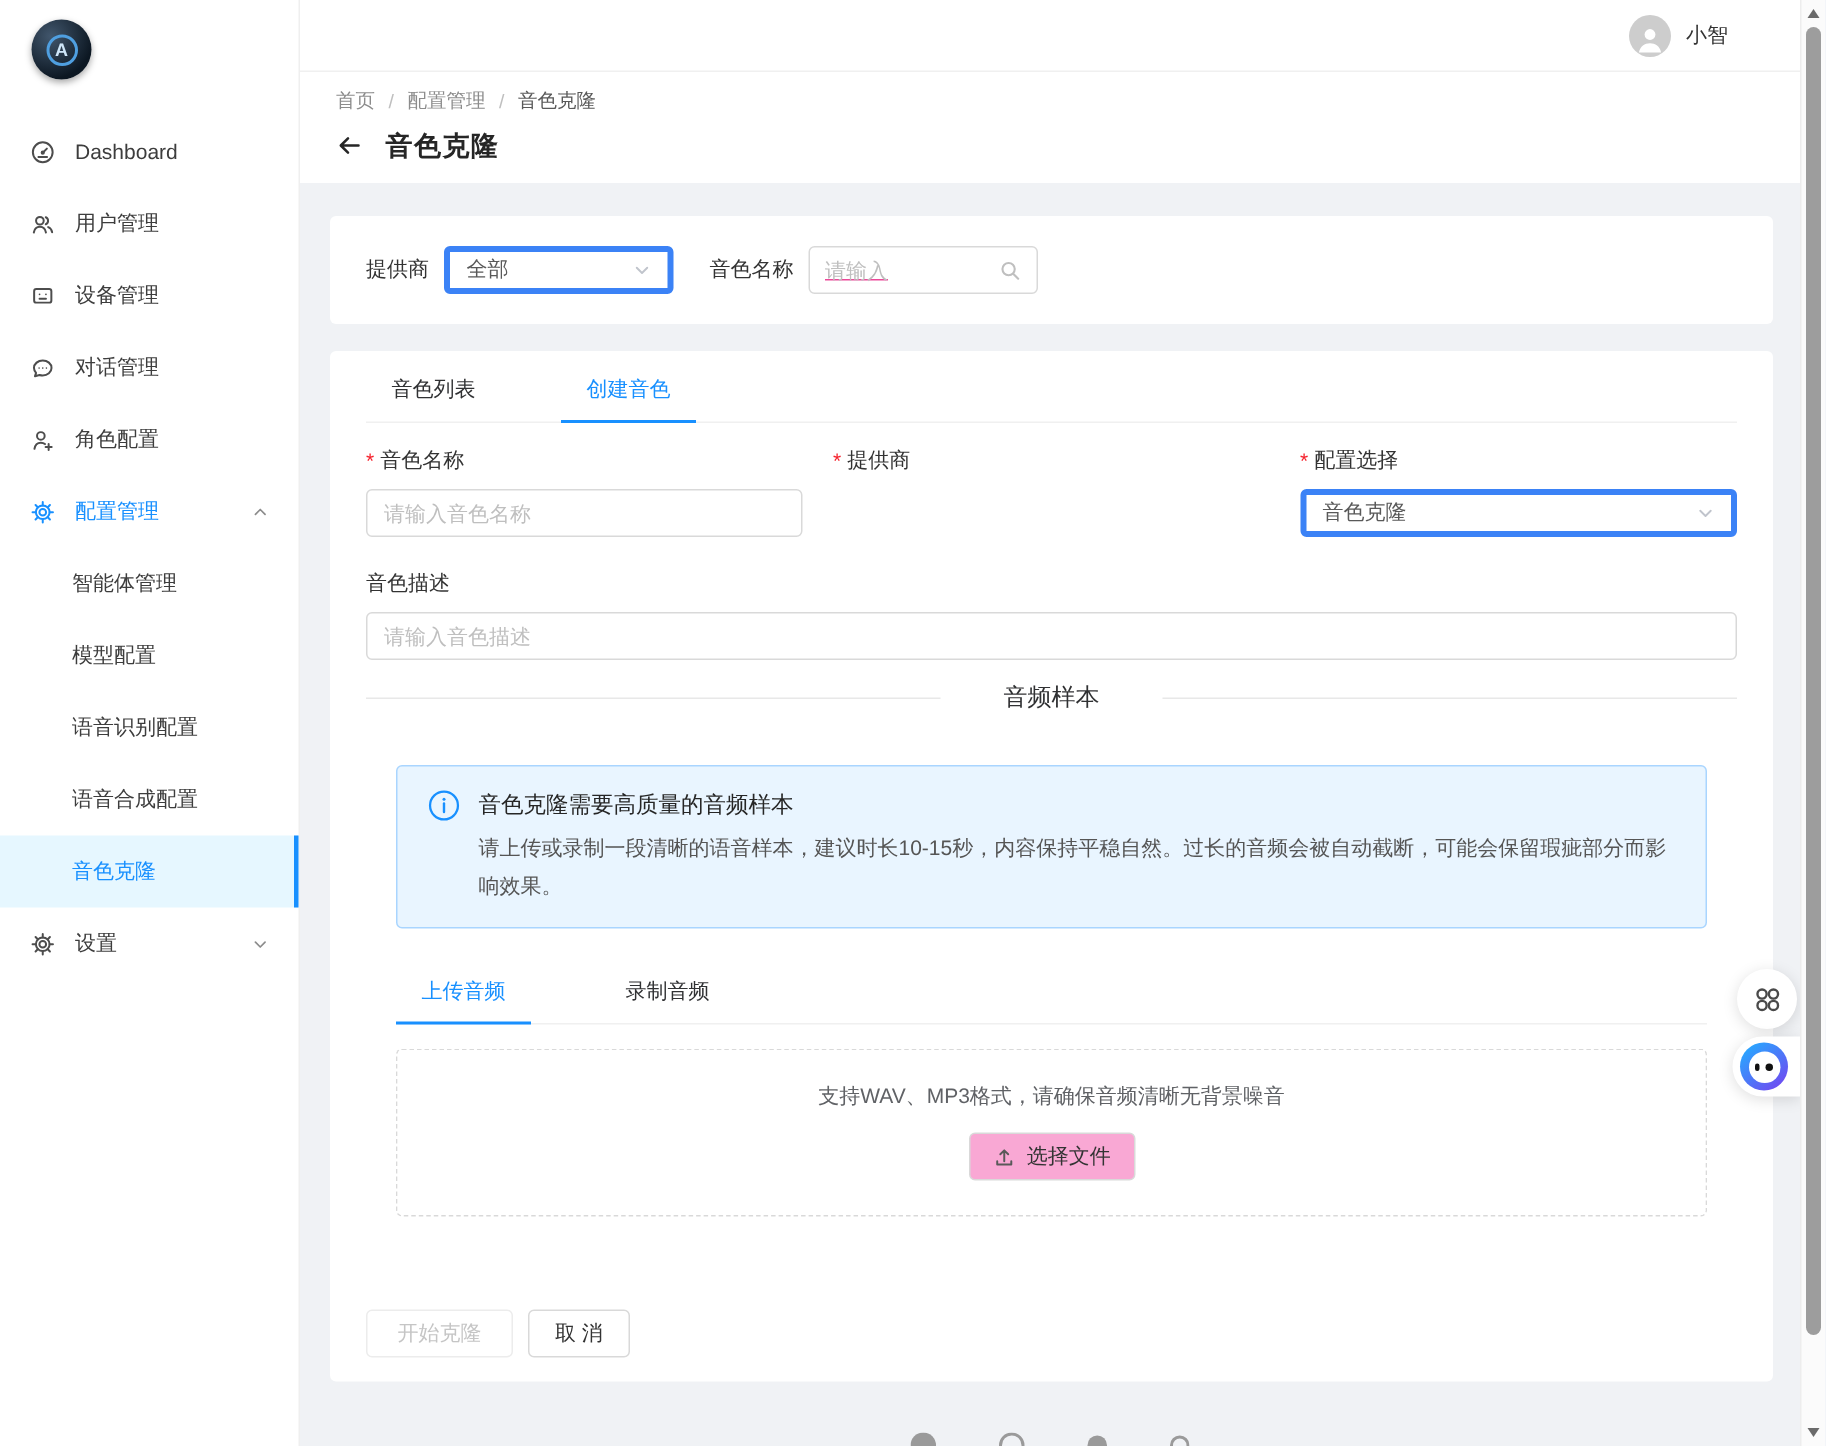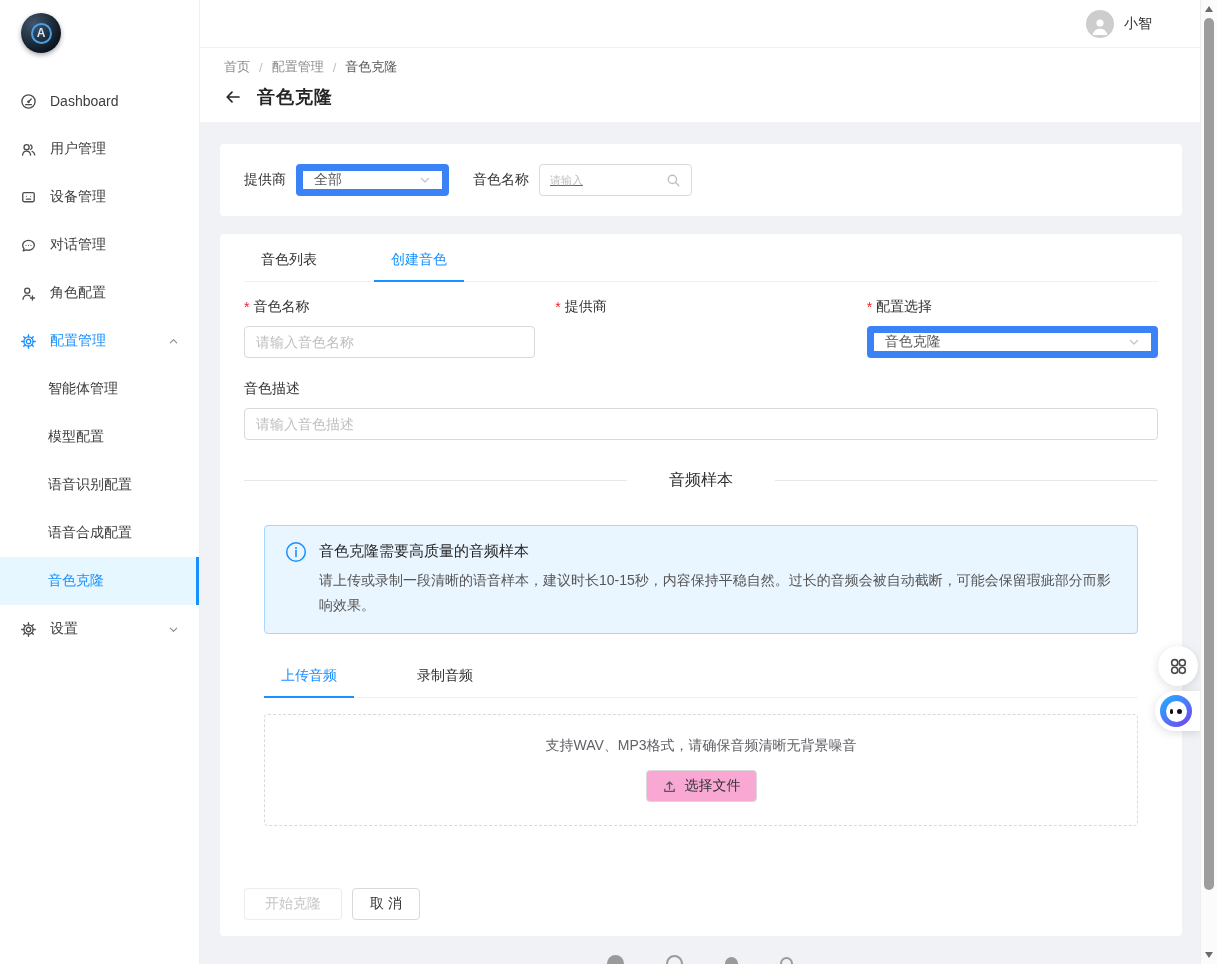--- a/index.html
+++ b/index.html
@@ -39,43 +39,43 @@
   .crumb-current { color:#595959; }
   .title-row { margin-top:9px; display:flex; align-items:center; gap:15px; }
   .back { width:18px; height:18px; display:flex; cursor:pointer; color:#262626; }
   .page-title { font-size:18px; font-weight:700; color:#262626; letter-spacing:1px; }
 
   .content { flex:1; background:#f0f2f5; padding:22px 18px 0 20px; position:relative; }
 
   
   .filter-card { background:#fff; border-radius:4px; padding:20px 24px; display:flex; align-items:center; }
   .f-label { font-size:14px; color:#333; margin-right:10px; }
-  .select { height:32px; border:7px solid #3b82f6; border-radius:4px; background:#fff; display:flex; align-items:center; justify-content:space-between; padding:0 11px; cursor:pointer;gap:27px; }
+  .select { height:32px; border:4px solid #3b82f6; border-radius:4px; background:#fff; display:flex; align-items:center; justify-content:space-between; padding:0 11px; cursor:pointer;gap:27px; }
   .sel-value { font-size:14px; color:#595959; }
   .chev-sm { width:12px; height:12px; display:flex; color:#c0c4cc; flex:none; }
   .search-box { height:32px; width:153px; border:1px solid #d9d9d9; border-radius:4px; display:flex; align-items:center; padding:0 10px; background:#fff; }
-  .search-box input { border:0; outline:0; flex:1; min-width:0; font-size:11px; color:#c2410c; font-family:inherit;text-decoration:underline; }
+  .search-box input { border:0; outline:0; flex:1; min-width:0; font-size:14px; color:#ec4899; font-family:inherit;text-decoration:underline; }
   .search-box input::placeholder { color:#bfbfbf; }
   .search-ic { width:15px; height:15px; display:flex; color:#bfbfbf; flex:none; cursor:pointer; }
 
   
   .main-card { background:#fff; border-radius:4px; margin-top:18px; padding:8px 24px 16px; }
   .tabs { display:flex; gap:40px; border-bottom:1px solid #f0f0f0; }
   .tab { padding:9px 17px 12px; font-size:14px; color:#303133; cursor:pointer; position:relative; }
   .tab.active { color:#1890ff; }
   .tab.active::after { content:""; position:absolute; left:0; right:0; bottom:-1px; height:2px; background:#1890ff; }
 
   .form-grid { display:grid; grid-template-columns:1fr 1fr 1fr; column-gap:20px; margin-top:16px; }
   .f-head { font-size:14px; color:#333; margin-bottom:10px; display:flex; gap:4px; align-items:center; }
   .req { color:#f5222d; }
   .text-input { height:32px; width:100%; border:1px solid #d9d9d9; border-radius:4px; padding:0 11px; font-size:14px; color:#595959; outline:0; font-family:inherit; background:#fff; }
   .text-input::placeholder { color:#bfbfbf; }
   .desc-field { margin-top:22px; }
 
-  .divider { display:flex; align-items:center; margin:30px 0 34px;gap:22px; }
+  .divider { display:flex; align-items:center; margin:15px 0 34px;gap:22px; }
   .div-line { flex:1; height:1px; background:#e8e8e8; }
   .div-text { padding:0 20px; font-size:16px; color:#303133; }
 
   .alert { margin:0 20px; background:#e9f5ff; border:1px solid #a9d5ff; border-radius:4px; padding:13px 20px 15px; display:flex; gap:12px; }
   .alert-icon { width:22px; height:22px; flex:none; margin-top:2px; display:flex; }
   .alert-title { font-size:15px; color:#262626; margin:3px 0 7px; }
   .alert-desc { font-size:14px; color:#555; line-height:1.78; }
 
   .audio-tabs { margin:24px 20px 0; display:flex; gap:46px; border-bottom:1px solid #f0f0f0; }
   .upload-box { margin:16px 20px 0; border:1px dashed #d9d9d9; border-radius:4px; height:112px; display:flex; flex-direction:column; align-items:center; justify-content:center; gap:15px; }

